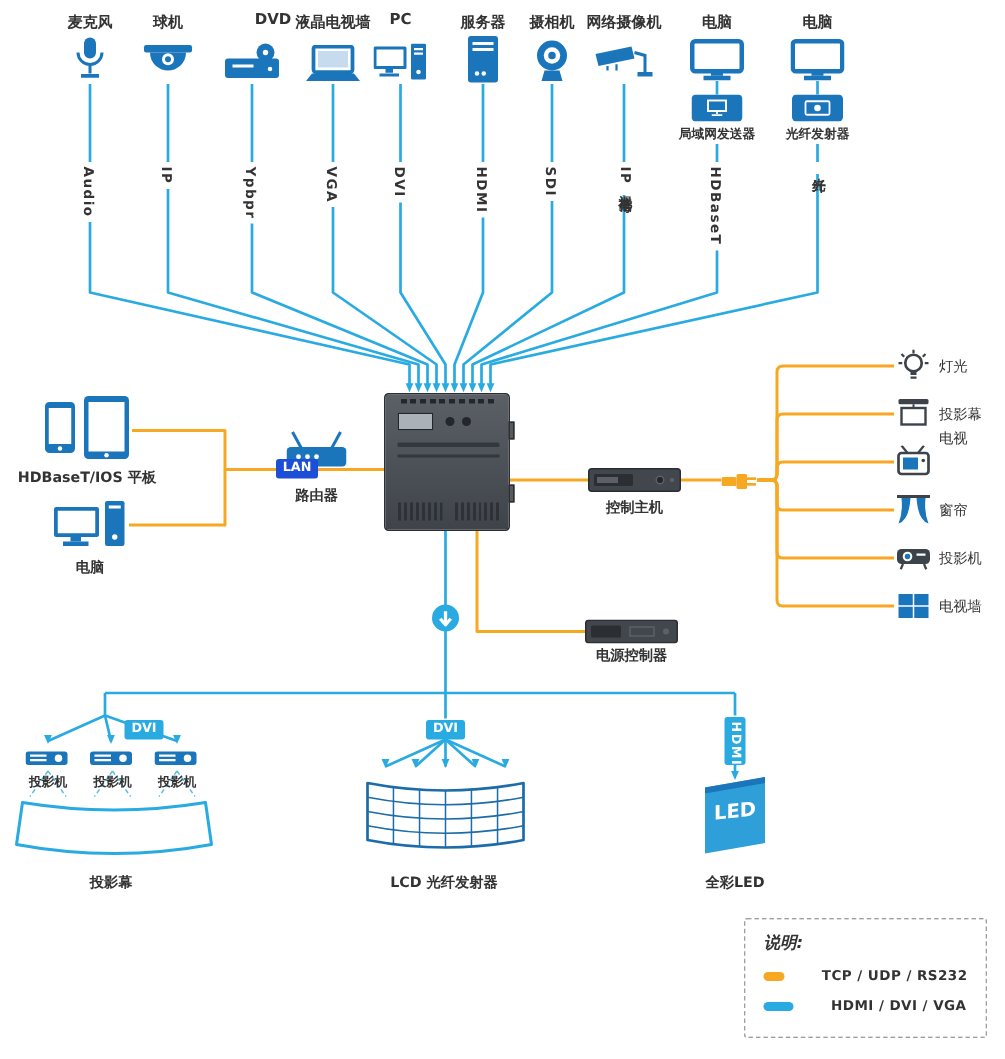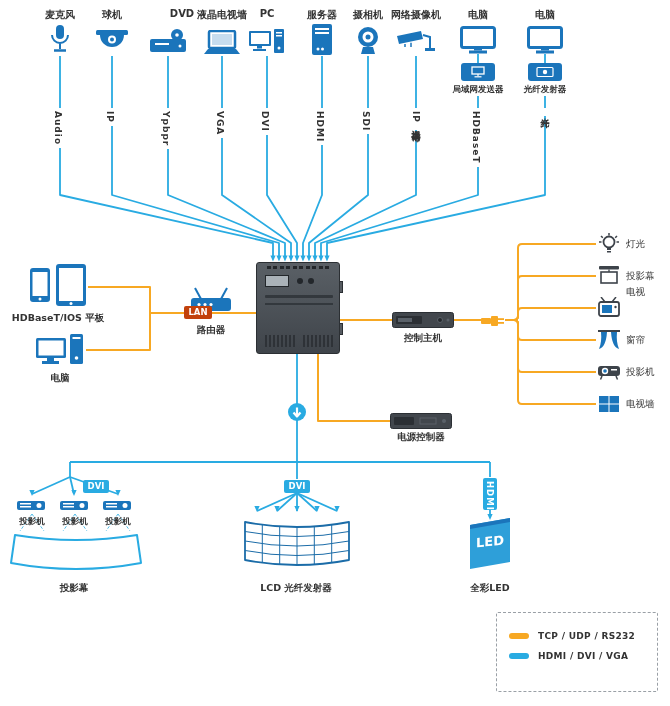--- a/index.html
+++ b/index.html
@@ -5,27 +5,27 @@
   *{margin:0;padding:0;box-sizing:border-box}
   body{font-family:"DejaVu Sans","Liberation Sans",sans-serif;background:#fff}
   #canvas{position:relative;width:670px;height:706px;background:#fff;overflow:hidden}
   .abs{position:absolute}
   .dev-label{font-size:10px;font-weight:bold;color:#333;text-align:center;white-space:nowrap}
   .sub-label{font-size:8.5px;font-weight:bold;color:#333;text-align:center;white-space:nowrap}
   .vlabel{writing-mode:vertical-rl;font-size:9px;color:#333;background:#fff;padding:3px 0;letter-spacing:1px;font-weight:bold}
   .small-label{font-size:9.5px;color:#333;text-align:center;font-weight:bold;white-space:nowrap}
   .out-label{font-size:9.5px;color:#333;font-weight:normal;white-space:nowrap}
   .badge{background:#29abe2;color:#fff;font-size:8.5px;font-weight:bold;text-align:center;line-height:13px;border-radius:2px}
-  .badge-orange{background:#c2410c}
+  .badge-orange{background:#1d4ed8}
   .badge-v{writing-mode:vertical-rl;line-height:14px;padding:3px 0;letter-spacing:1px;text-align:center}
   .matrix{background:linear-gradient(180deg,#5a6066,#3f444a);border:1px solid #2b2f33;border-radius:3px}
   .m-part{position:absolute}
   .legend{border:1.5px dashed #9aa0a6;border-radius:2px;padding:8px 12px}
   .legend-title{font-size:11px;font-weight:bold;font-style:italic;color:#333}
-  .legend-row{display:flex;align-items:center;gap:9px;margin-top:10px}
+  .legend-row{display:flex;align-items:center;gap:25px;margin-top:10px}
   .swatch{width:20px;height:6px;border-radius:3px}
   .swatch-orange{background:#f7a823}
   .swatch-cyan{background:#29abe2}
   .legend-text{font-size:9px;font-weight:bold;color:#333;letter-spacing:.3px;white-space:nowrap}
   .led-text{font-size:13px;font-weight:bold;color:#fff;text-align:center;transform:skewY(-6deg)}
 </style>
 </head>
 <body>
 
 <div id="canvas">
@@ -447,20 +447,21 @@
   <div class="abs" style="left:460px;top:516px">
     <svg width="60" height="58" viewBox="0 0 60 58">
         <path d="M10,9 L50,2 L50,46 L10,53 Z" fill="#2e9fd9"></path>
         <path d="M10,9 L50,2 L50,6 L10,13 Z" fill="#1b75bb"></path>
       </svg>
   </div>
   <div class="abs led-text" style="left:468px;top:534px;width:44px">LED</div>
   <div class="abs small-label" style="left:450px;top:582px;width:80px">全彩LED</div>
 
   <div class="abs legend" style="left:496px;top:612px;width:162px;height:80px">
+    <div class="legend-title">说明:</div>
     <div class="legend-row">
       <div class="swatch swatch-orange"></div>
       <div class="legend-text">TCP / UDP / RS232</div>
     </div>
     <div class="legend-row">
       <div class="swatch swatch-cyan"></div>
       <div class="legend-text">HDMI / DVI / VGA</div>
     </div>
   </div>
 

